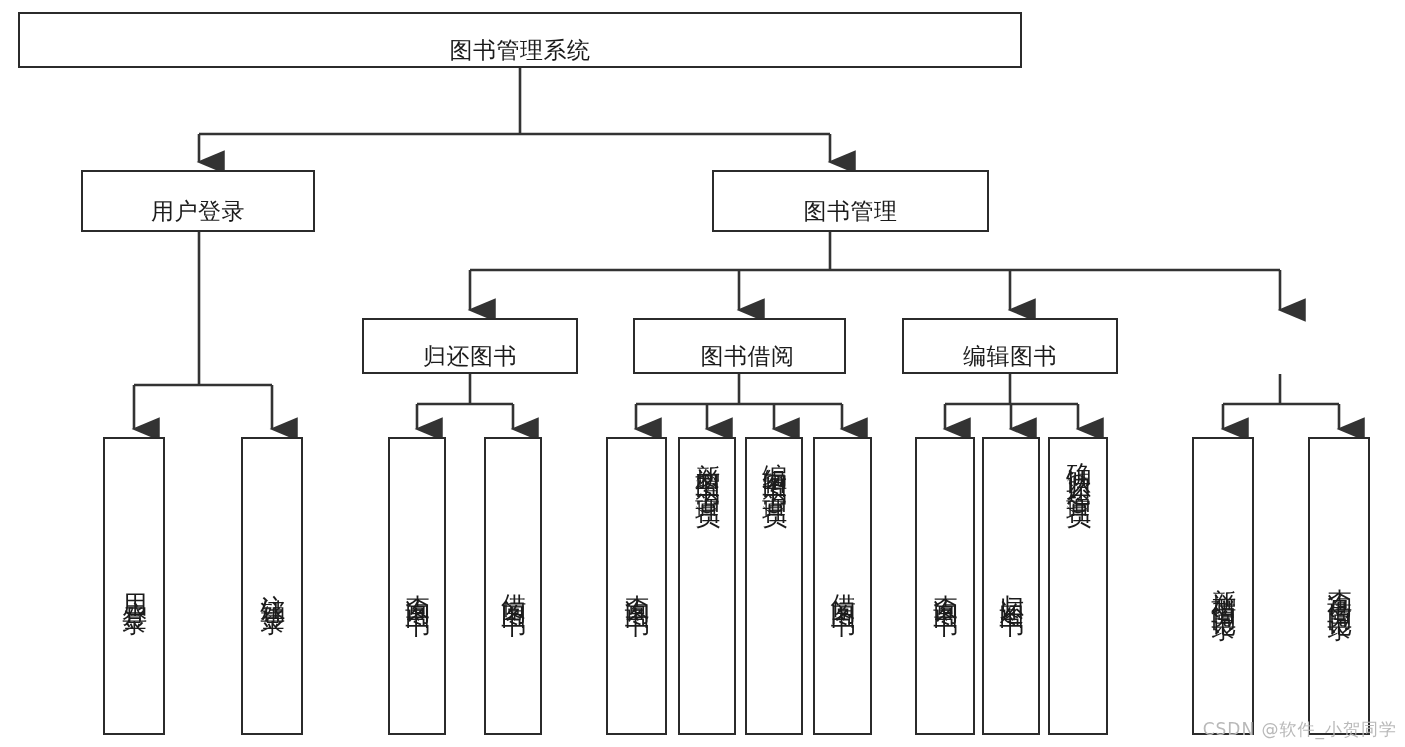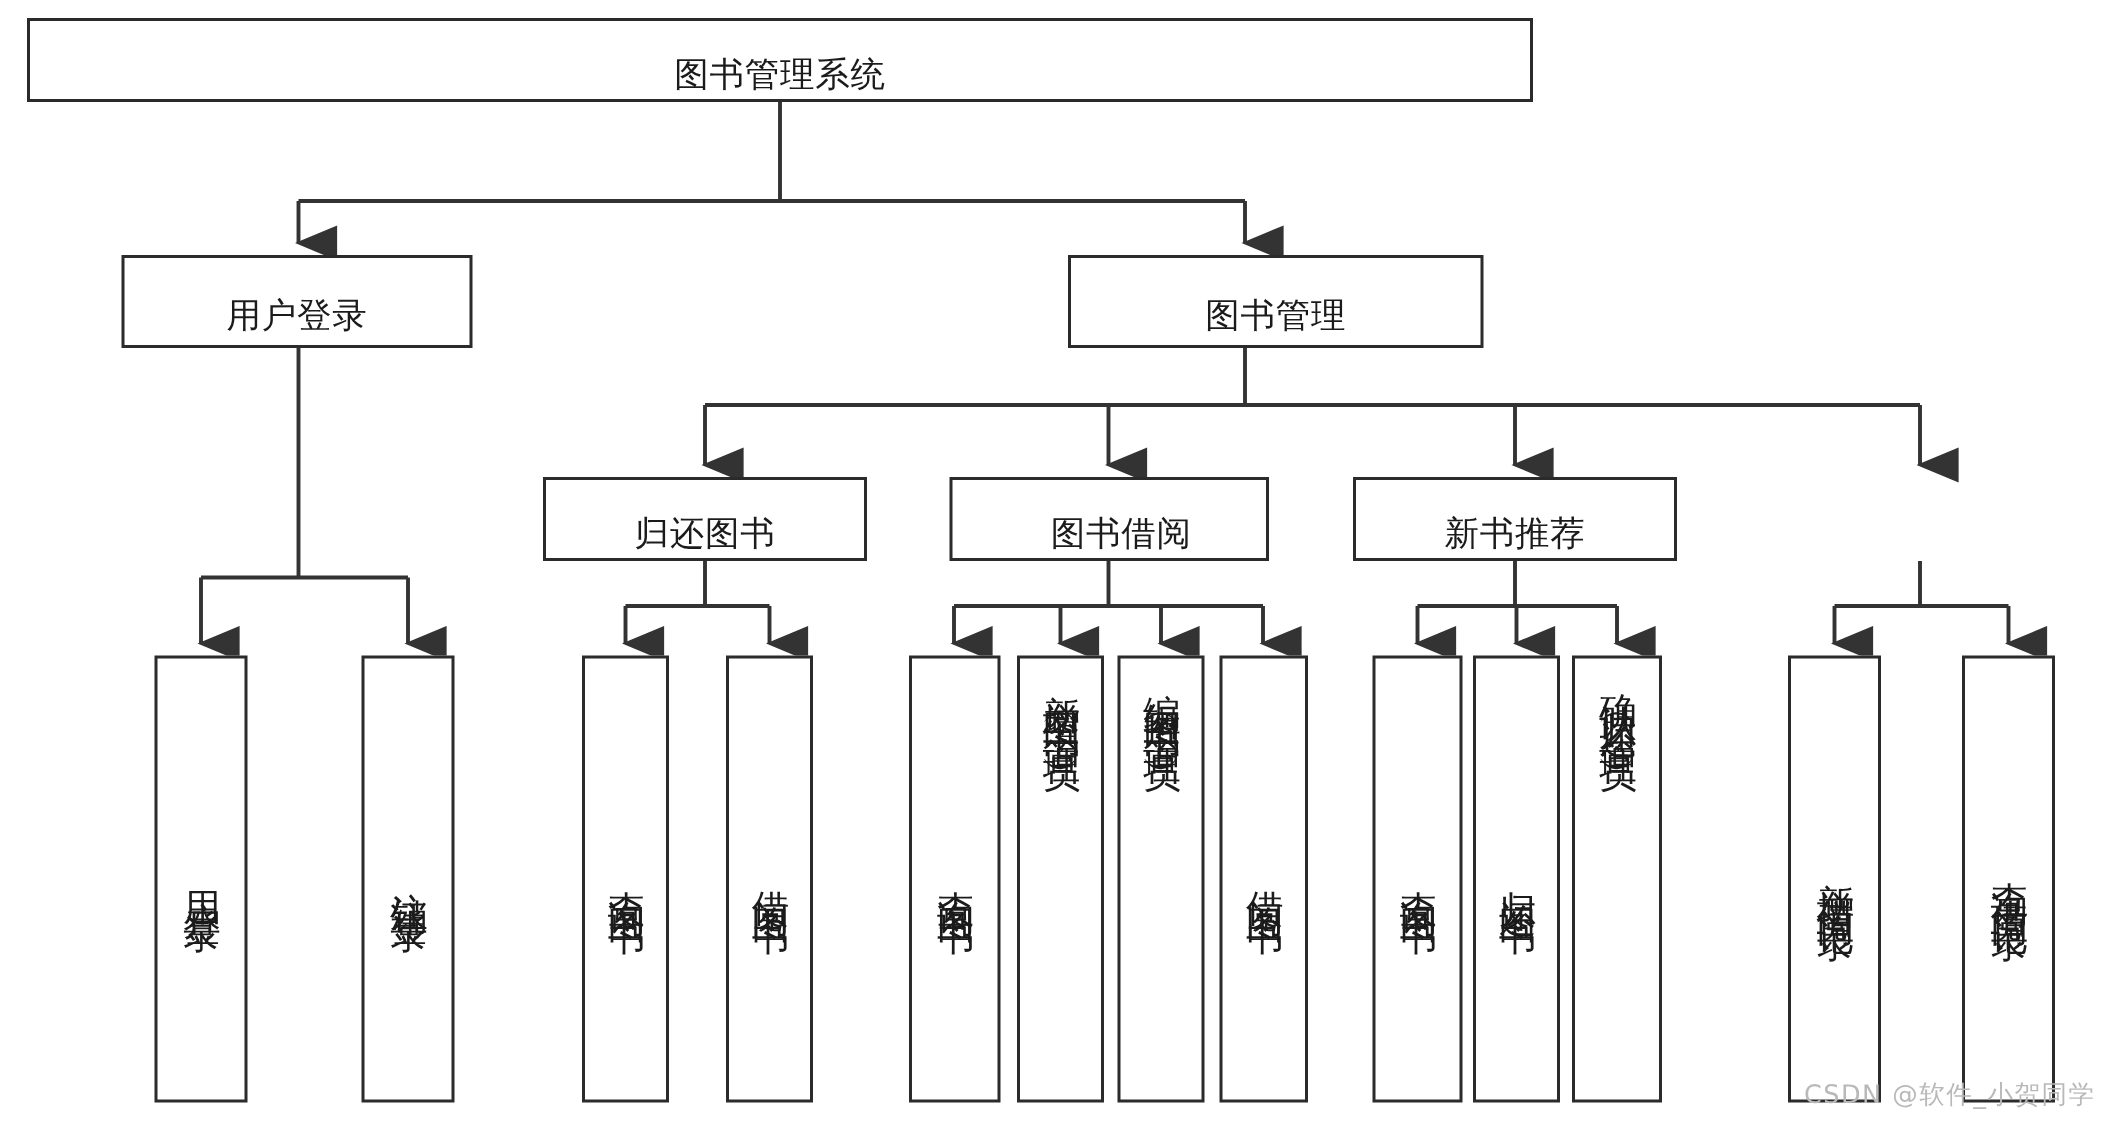--- a/index.html
+++ b/index.html
@@ -146,21 +146,21 @@
     <span class="node-label">图书管理</span>
   </div>
 
   <div class="node h" id="node-l3-0" style="left: 362px; top: 318px; width: 216px; height: 56px;">
     <span class="node-label">归还图书</span>
   </div>
   <div class="node h" id="node-l3-1" style="left: 633px; top: 318px; width: 213px; height: 56px; padding-left: 16px;">
     <span class="node-label">图书借阅</span>
   </div>
   <div class="node h" id="node-l3-2" style="left: 902px; top: 318px; width: 216px; height: 56px;">
-    <span class="node-label">新书推荐</span>
+    <span class="node-label">编辑图书</span>
   </div>
 
   <div class="node v mid" id="leaf-0" style="left: 103px; top: 437px; width: 62px; height: 298px;">
     <span class="node-label">用户登录</span>
   </div>
   <div class="node v mid" id="leaf-1" style="left: 241px; top: 437px; width: 62px; height: 298px;">
     <span class="node-label">注销登录</span>
   </div>
   <div class="node v mid" id="leaf-2" style="left: 388px; top: 437px; width: 58px; height: 298px;">
     <span class="node-label">查询图书</span>

